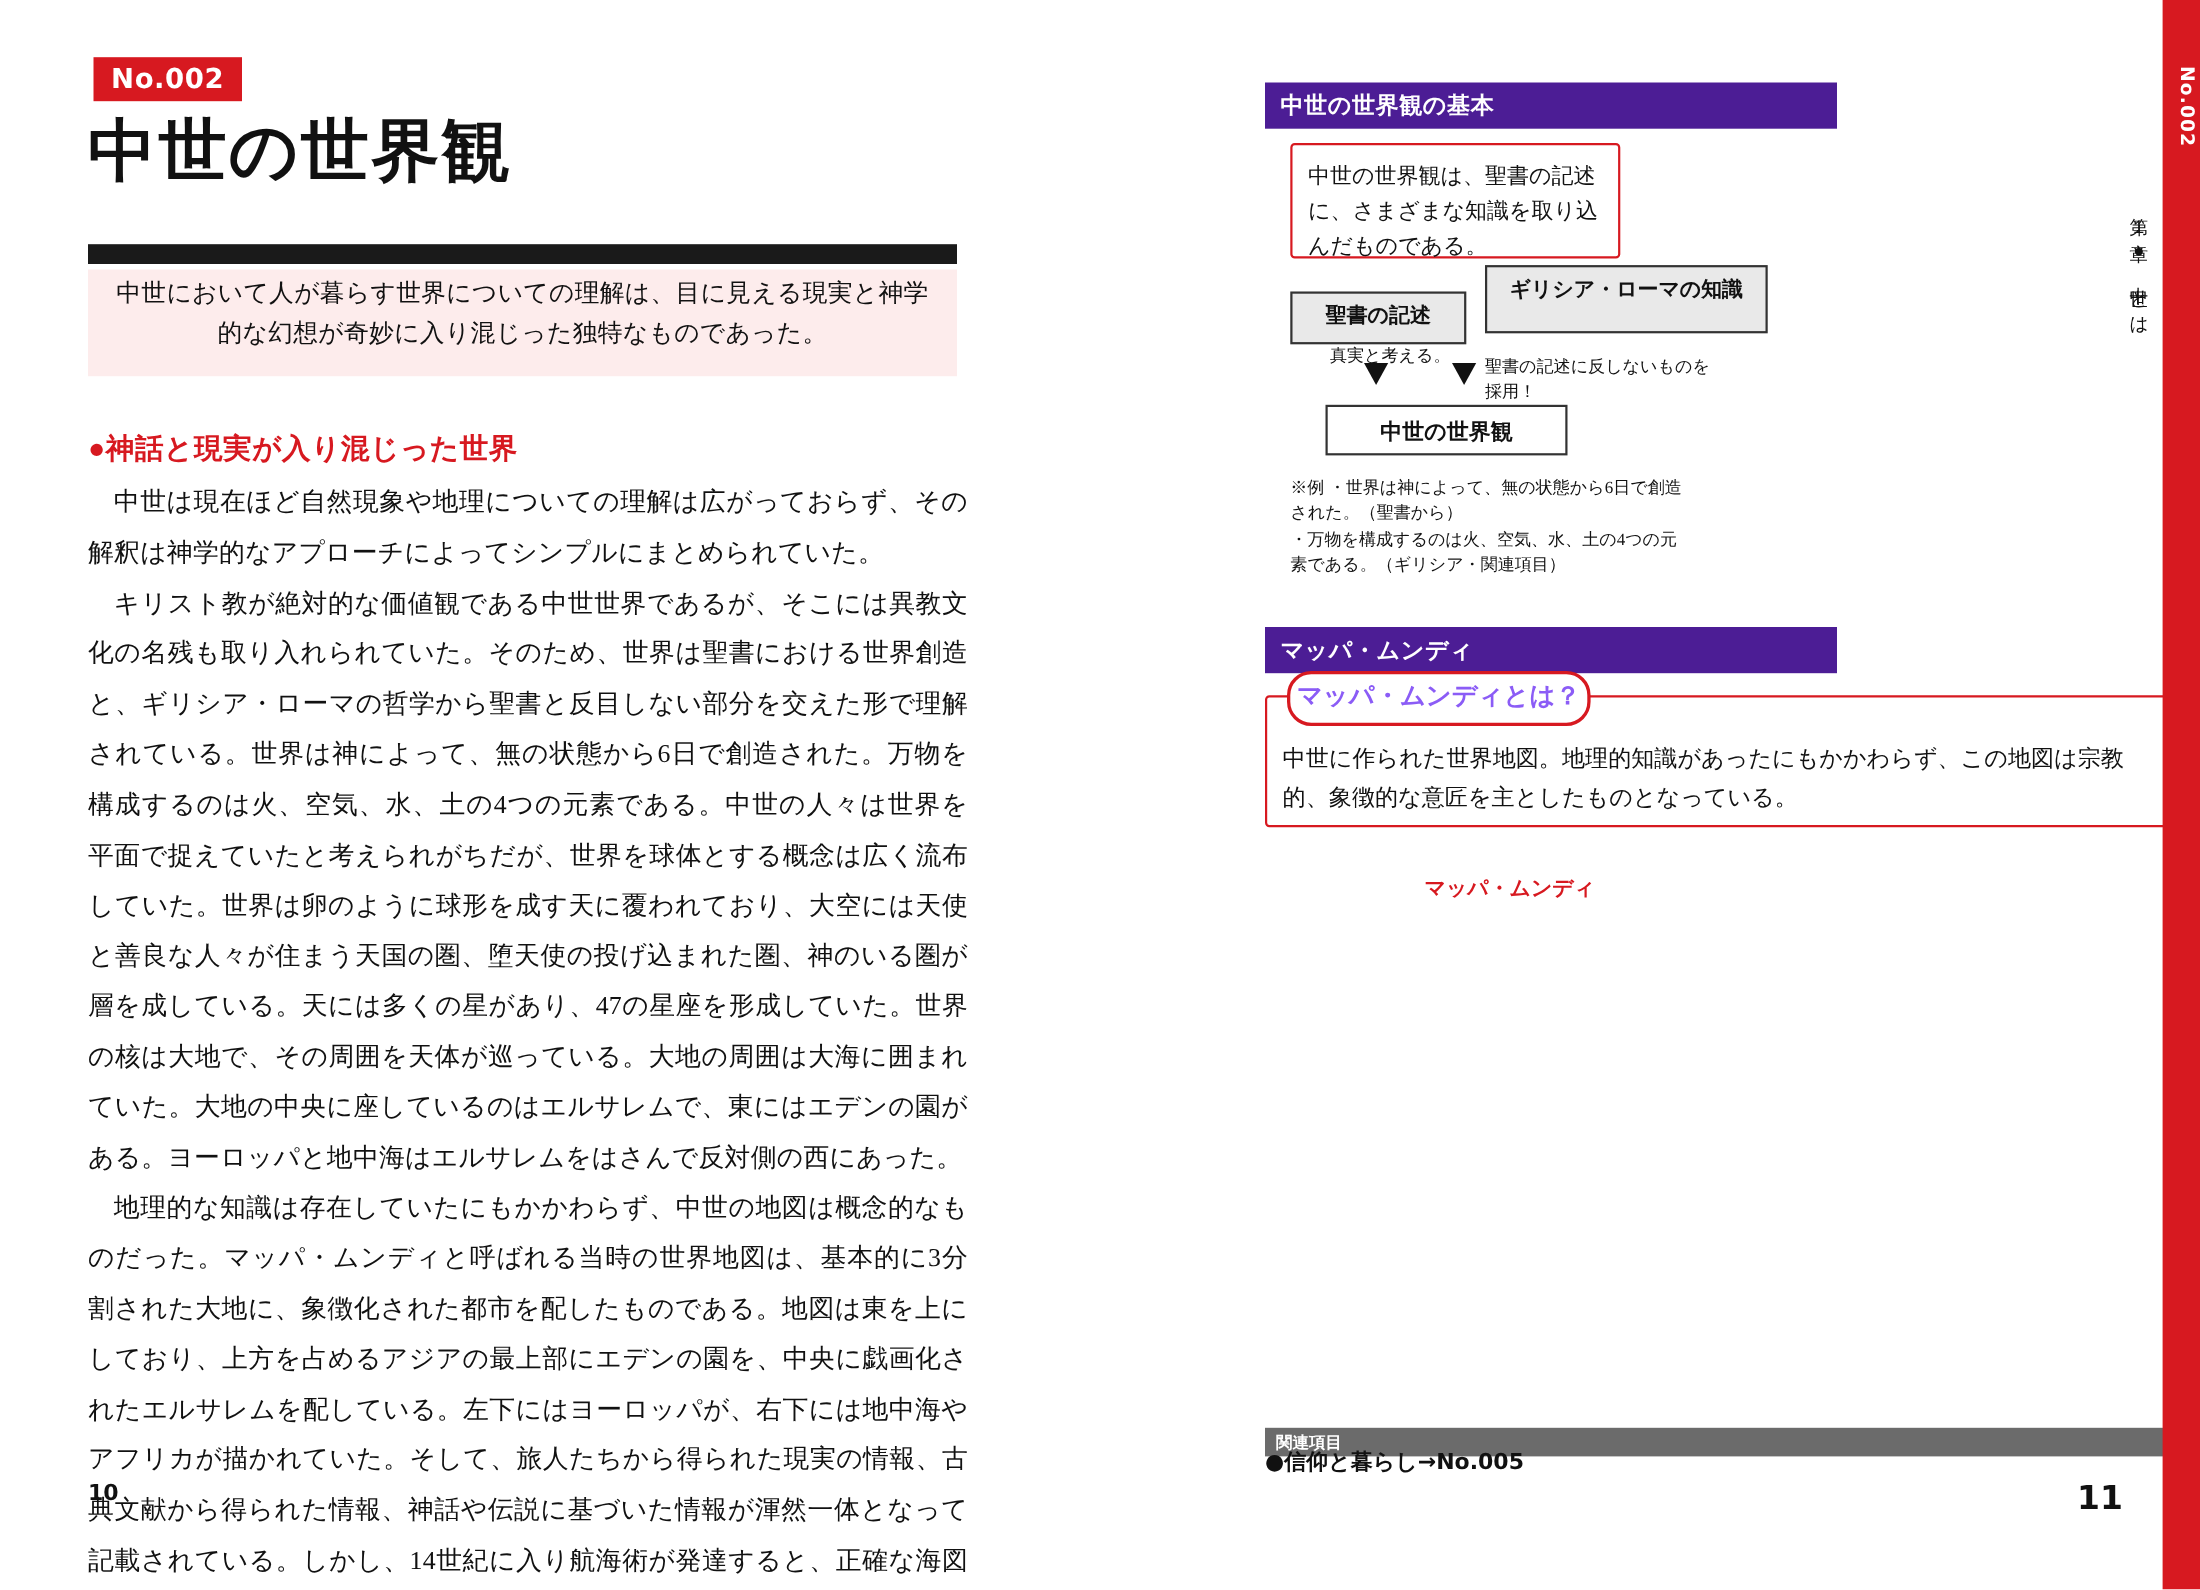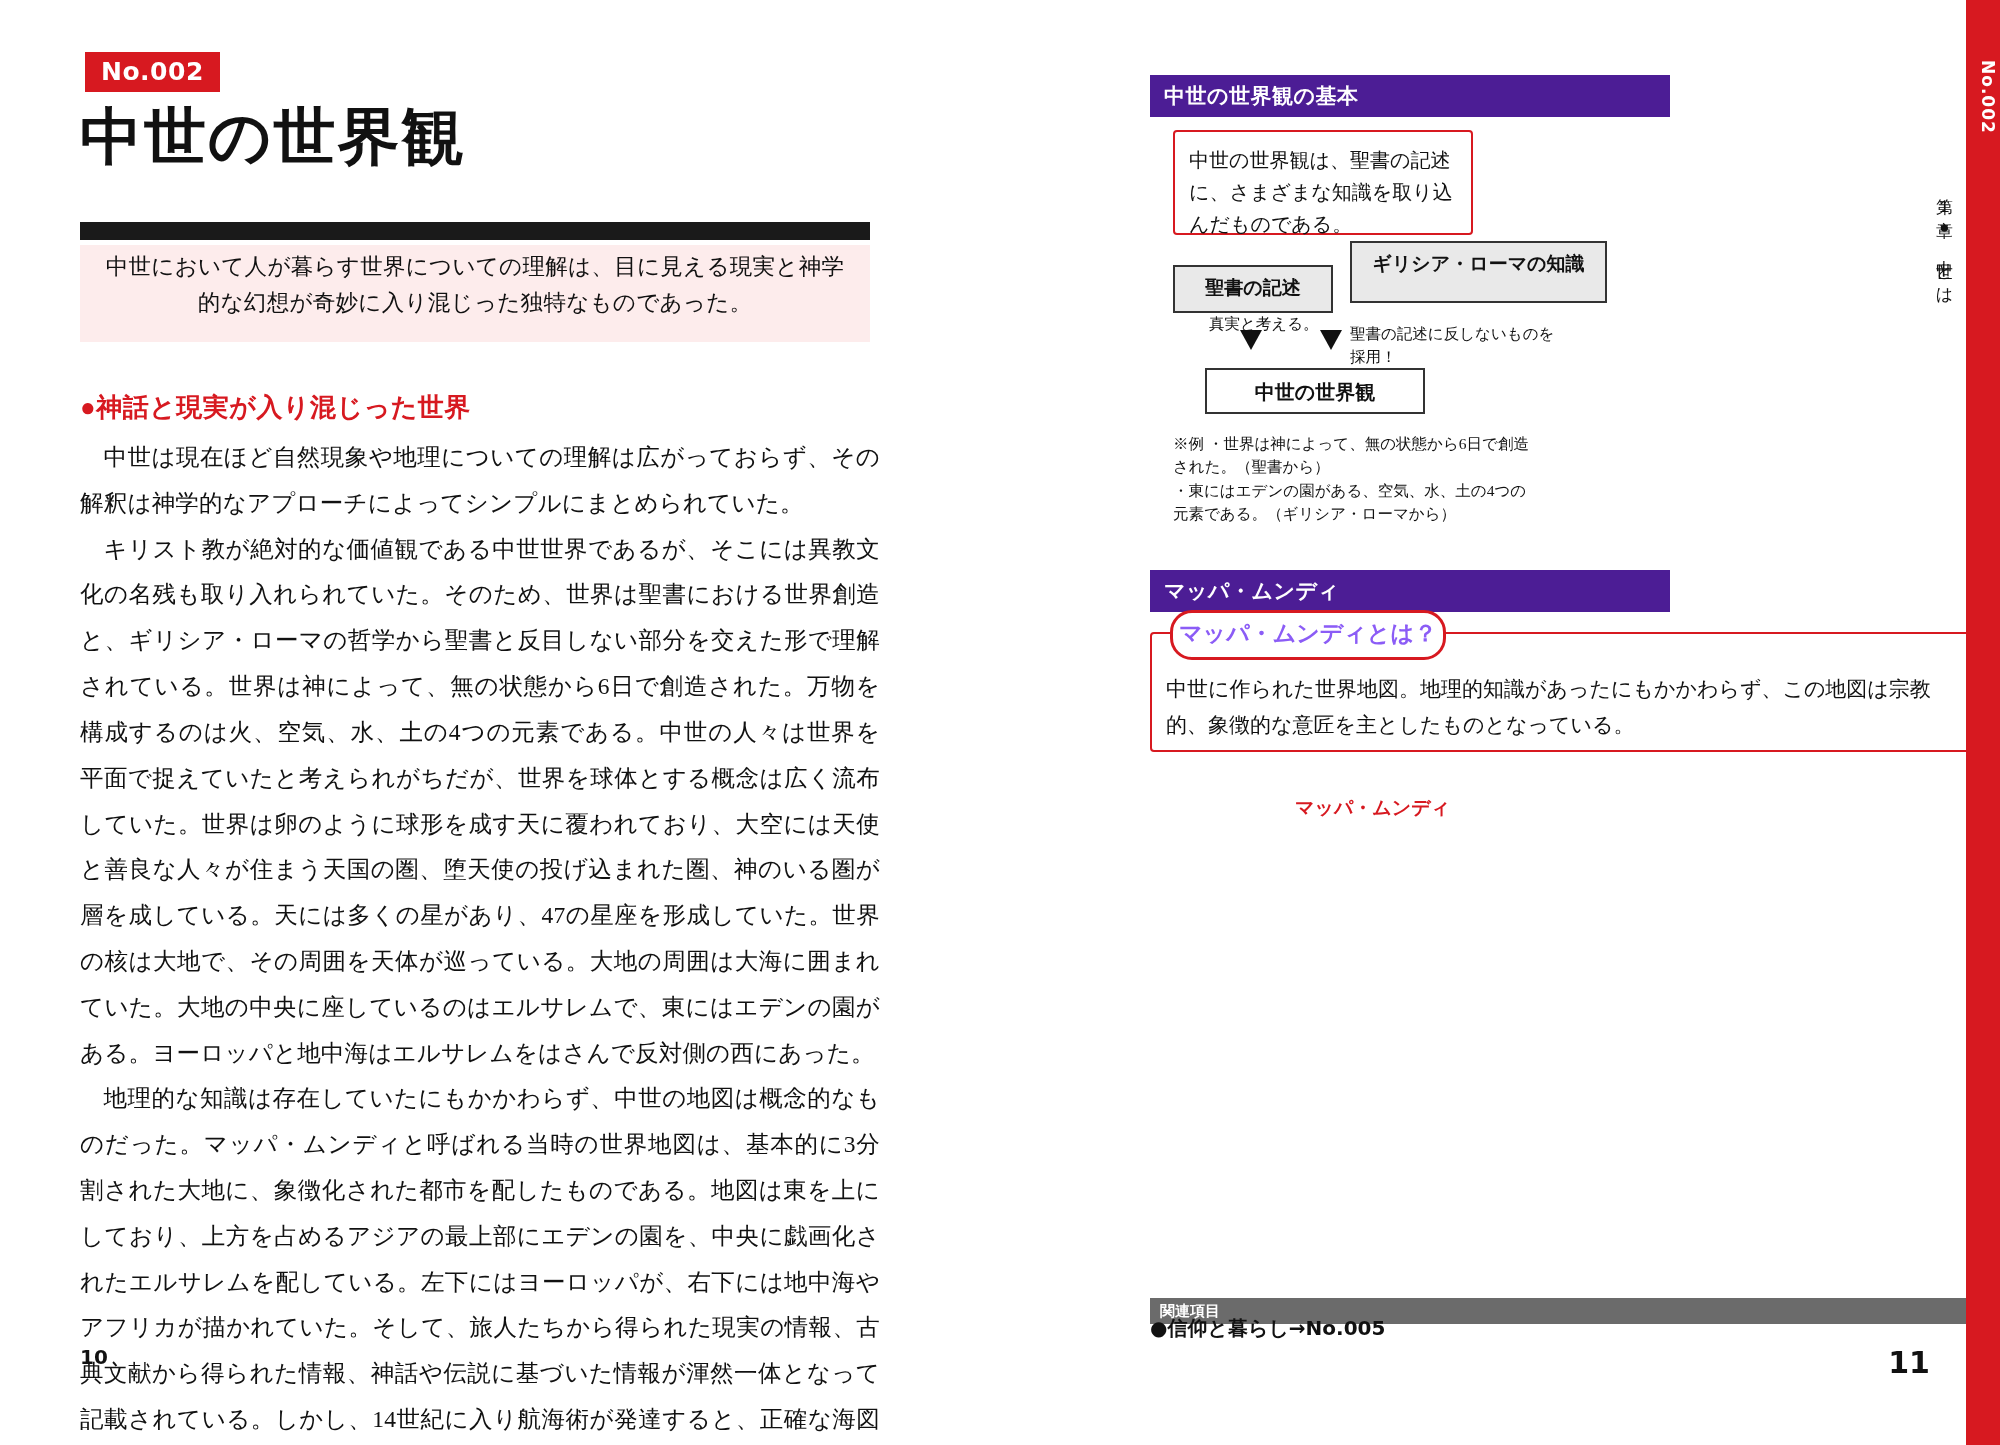--- a/index.html
+++ b/index.html
@@ -148,21 +148,21 @@
 
     <div class="smalltxt" style="left:143px;top:312px;width:165px;margin-left:36px;">真実と考える。</div>
     <div class="smalltxt" style="left:320px;top:322px;width:215px;">聖書の記述に反しないものを採用！</div>
 
     <div class="arrowdown" style="left:210px;top:330px;"></div>
     <div class="arrowdown" style="left:290px;top:330px;"></div>
 
     <div class="black-btn" style="left:175px;top:368px;width:220px;height:46px;">中世の世界観</div>
 
     <div class="smalltxt" style="left:143px;top:432px;width:360px;white-space:pre-line;">※例 ・世界は神によって、無の状態から6日で創造された。（聖書から）
-・東にはエデンの園がある、空気、水、土の4つの元素である。（ギリシア・ローマから）</div>
+・万物を構成するのは火、空気、水、土の4つの元素である。（ギリシア・関連項目）</div>
 
     <div class="bar bar-mappa">マッパ・ムンディ</div>
 
     <div class="titlecallout">マッパ・ムンディとは？</div>
     <div class="callout" style="left:120px;top:632px;width:830px;height:120px;font-size:21px;line-height:1.7;padding-top:38px;">中世に作られた世界地図。地理的知識があったにもかかわらず、この地図は宗教的、象徴的な意匠を主としたものとなっている。</div>
 
     <div class="redtitle" style="left:265px;top:795px;">マッパ・ムンディ</div>
 
     <div class="reltitle">関連項目</div>
     <div class="relitem">●信仰と暮らし→No.005</div>

